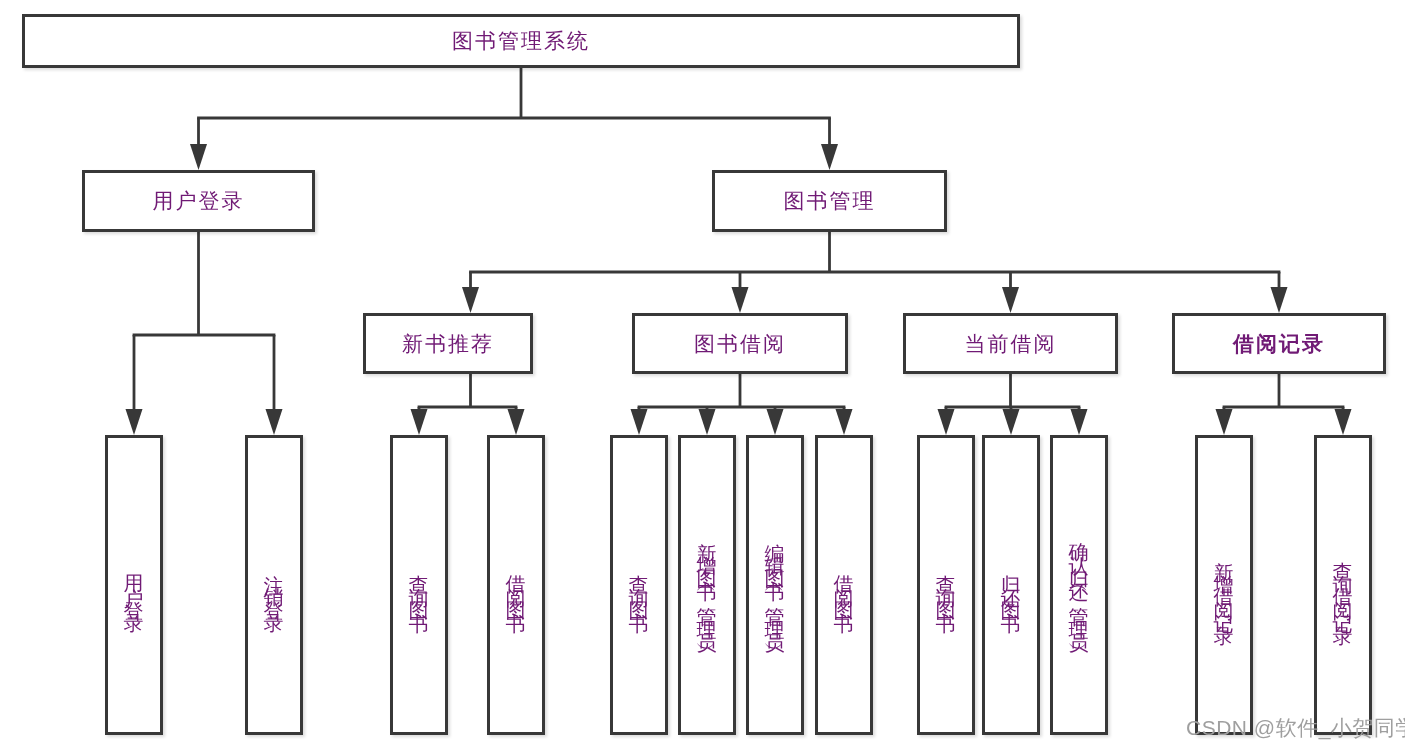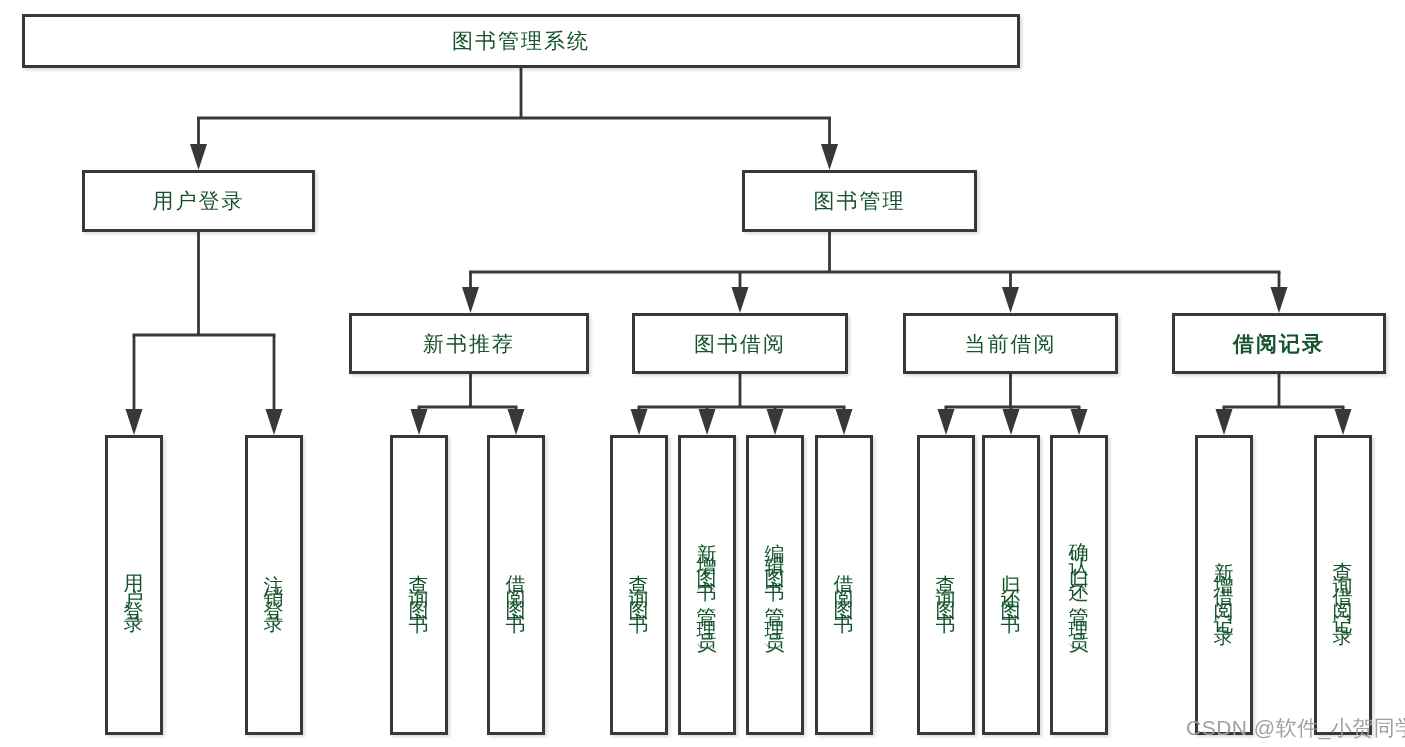--- a/index.html
+++ b/index.html
@@ -9,21 +9,21 @@
     background:#ffffff;
     overflow:hidden;
     font-family:"Liberation Sans","DejaVu Sans",sans-serif;
   }
   #edges{position:absolute;left:0;top:0;z-index:1;}
   .node{
     position:absolute;
     box-sizing:border-box;
     border:3px solid #383838;
     background:#ffffff;
-    color:#14532d;
+    color:#701a75;
     display:flex;
     align-items:center;
     justify-content:center;
     z-index:2;
     box-shadow:2px 2px 3px rgba(0,0,0,0.14);
   }
   .node.h{
     font-size:21px;
     letter-spacing:2px;
     white-space:nowrap;
@@ -114,24 +114,24 @@
         <line x1="1222.6" y1="407" x2="1344.4" y2="407" stroke="#383838" stroke-width="2.8"></line>
         <line x1="1224" y1="407" x2="1224" y2="415" stroke="#383838" stroke-width="2.8"></line>
         <polygon points="1215.5,409 1232.5,409 1224,435" fill="#383838"></polygon>
         <line x1="1343" y1="407" x2="1343" y2="415" stroke="#383838" stroke-width="2.8"></line>
         <polygon points="1334.5,409 1351.5,409 1343,435" fill="#383838"></polygon>
       </g>
     </svg>
   <div id="nodes">
       <div class="node h" style="left: 22px; top: 14px; width: 998px; height: 54px;">图书管理系统</div>
       <div class="node h" style="left: 82px; top: 170px; width: 233px; height: 62px;">用户登录</div>
-      <div class="node h" style="left: 712px; top: 170px; width: 235px; height: 62px; margin-left: 30px;">图书管理</div>
+      <div class="node h" style="left: 712px; top: 170px; width: 235px; height: 62px;">图书管理</div>
       <div class="node v" style="left: 105px; top: 435px; width: 58px; height: 300px;">用户登录</div>
       <div class="node v" style="left: 245px; top: 435px; width: 58px; height: 300px;">注销登录</div>
-      <div class="node h" style="left: 349px; top: 313px; width: 240px; height: 61px;">新书推荐</div>
+      <div class="node h" style="left: 363px; top: 313px; width: 170px; height: 61px;">新书推荐</div>
       <div class="node h" style="left: 632px; top: 313px; width: 216px; height: 61px;">图书借阅</div>
       <div class="node h" style="left: 903px; top: 313px; width: 215px; height: 61px; font-family: Liberation Serif, serif;">当前借阅</div>
       <div class="node h" style="left: 1172px; top: 313px; width: 214px; height: 61px; font-weight: bold;">借阅记录</div>
       <div class="node v" style="left: 390px; top: 435px; width: 58px; height: 300px;">查询图书</div>
       <div class="node v" style="left: 487px; top: 435px; width: 58px; height: 300px;">借阅图书</div>
       <div class="node v" style="left: 610px; top: 435px; width: 58px; height: 300px;">查询图书</div>
       <div class="node v" style="left: 678px; top: 435px; width: 58px; height: 300px;">新增图书（管理员）</div>
       <div class="node v" style="left: 746px; top: 435px; width: 58px; height: 300px;">编辑图书（管理员）</div>
       <div class="node v" style="left: 815px; top: 435px; width: 58px; height: 300px;">借阅图书</div>
       <div class="node v" style="left: 917px; top: 435px; width: 58px; height: 300px;">查询图书</div>

